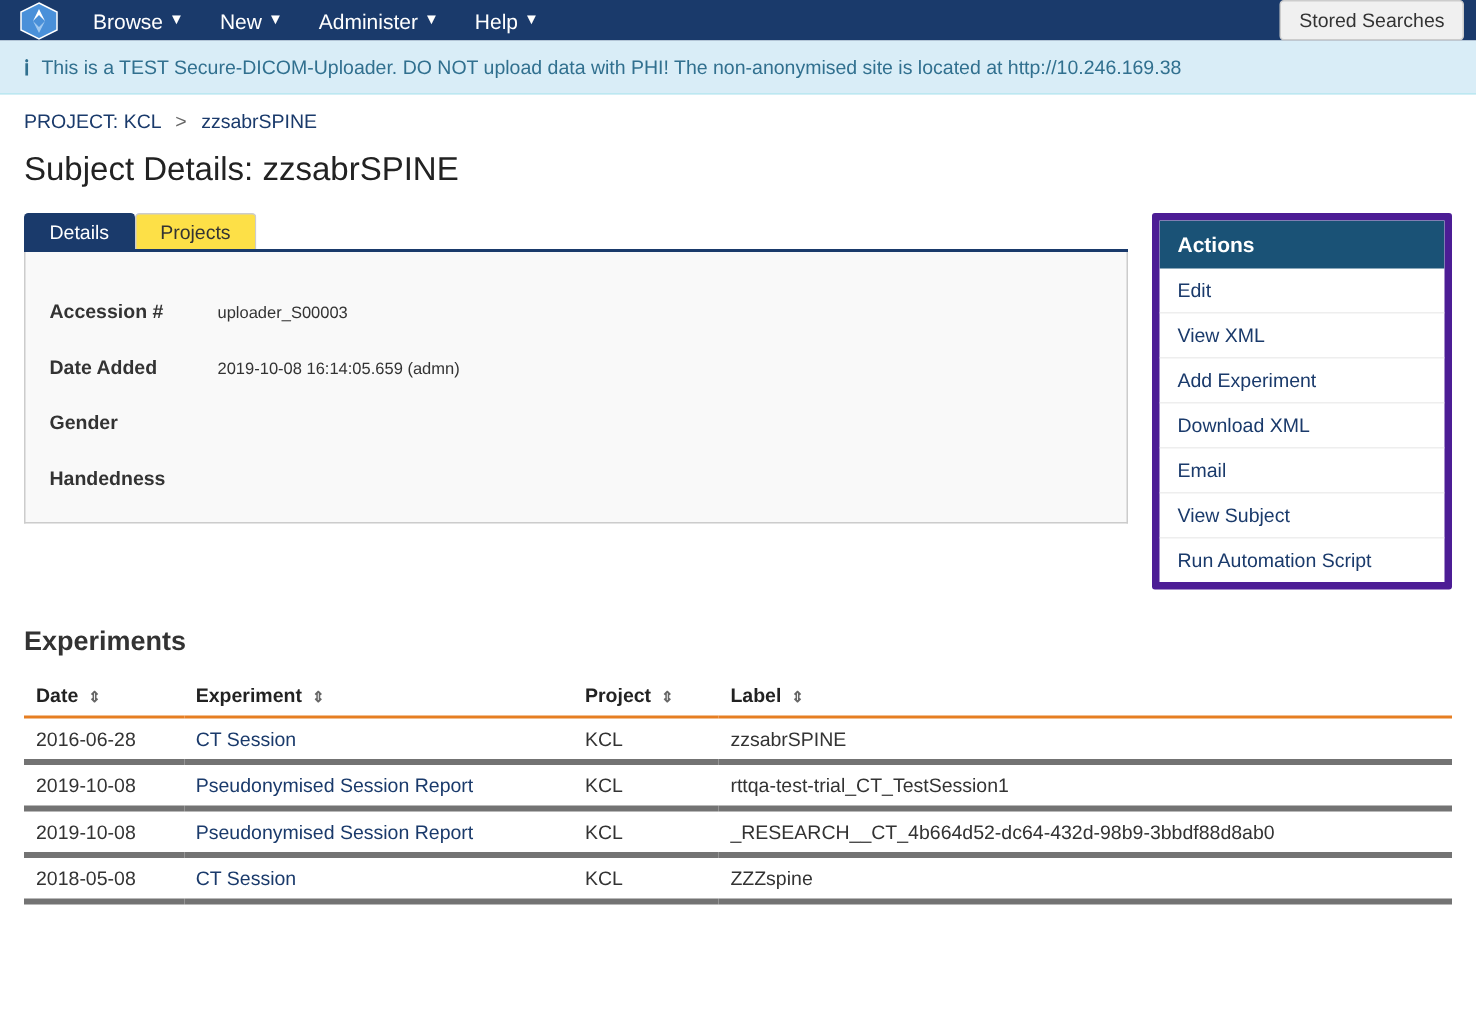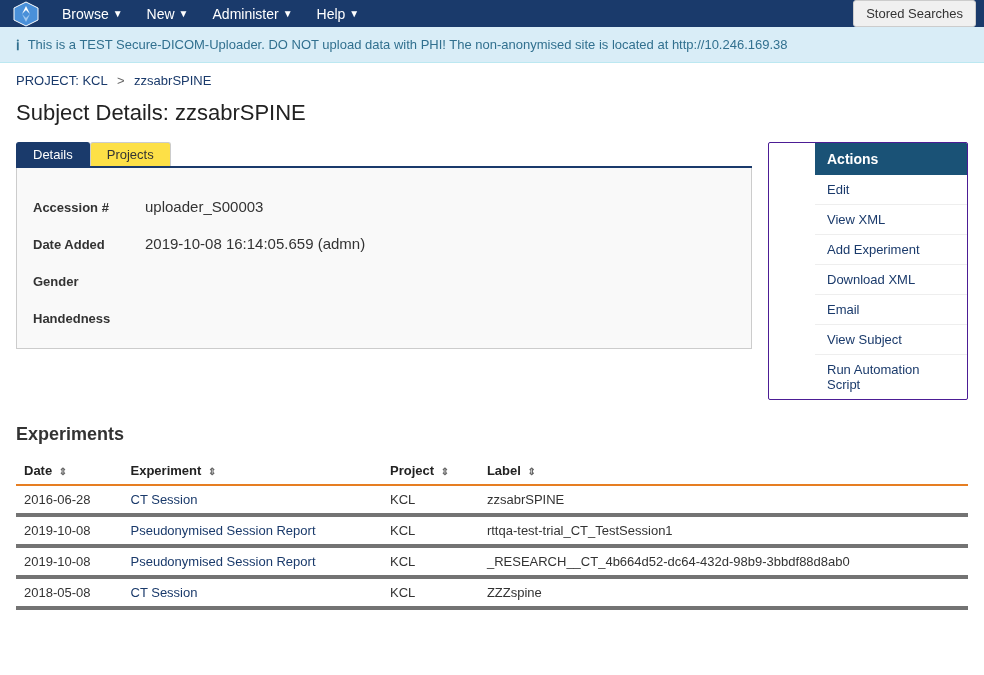--- a/index.html
+++ b/index.html
@@ -123,33 +123,32 @@
       margin-bottom: 6px;
       align-items: baseline;
     }
     .field-label {
       font-weight: bold;
       min-width: 100px;
       font-size: 13px;
       margin-top: 16px;
     }
     .field-value {
-      font-size: 15px;
+      font-size: 11px;
       margin-left: 12px;
       color: #333;
     }
 
     
     .actions-panel {
       width: 200px;
-      border: 1px solid #4c1d95;
+      border: 5px solid #4c1d95;
       border-radius: 2px;
       overflow: hidden;
       flex-shrink: 0;
-      padding-left: 46px;
     }
     .actions-header {
       background: #1a5276;
       color: #fff;
       padding: 8px 12px;
       font-size: 14px;
       font-weight: bold;
     }
     .action-item {
       padding: 7px 12px;

